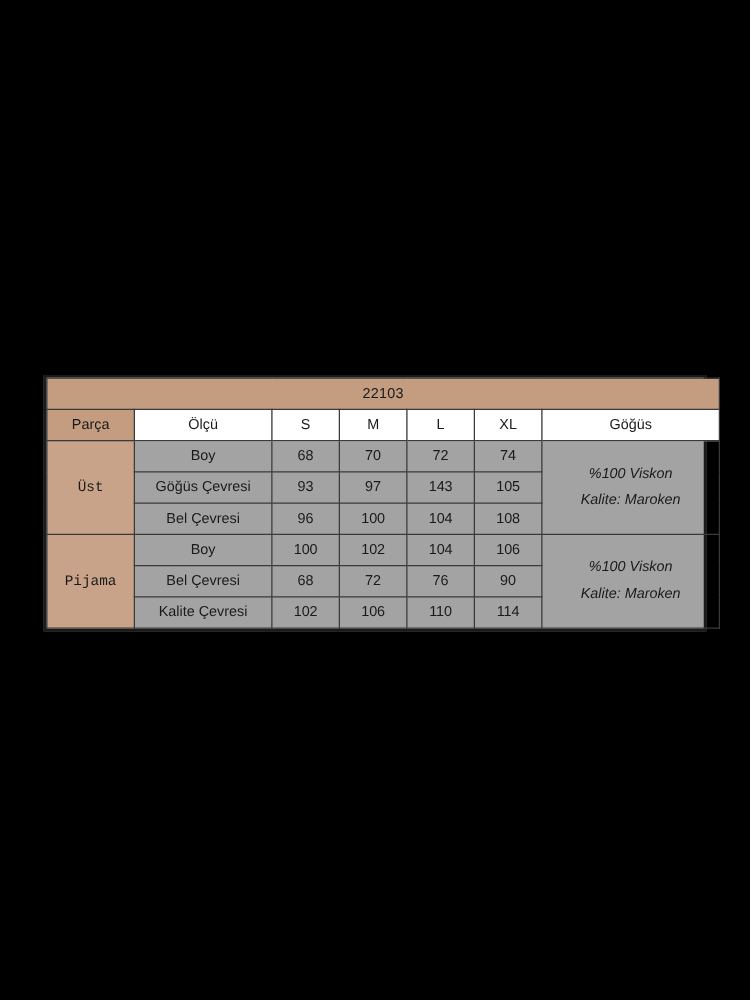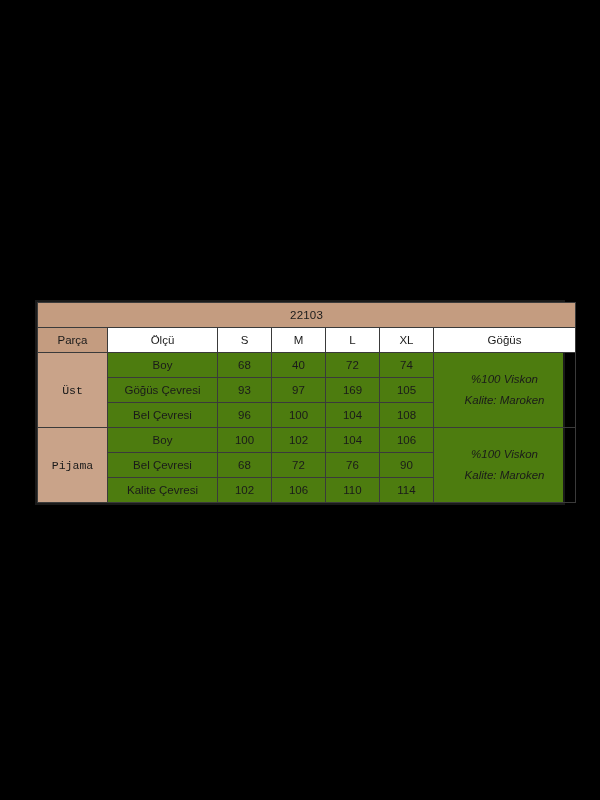--- a/index.html
+++ b/index.html
@@ -19,21 +19,21 @@
     width: 600px;
     height: 800px;
   }
 
   .size-chart {
     position: absolute;
     left: 35px;
     top: 300px;
     width: 530px;
     border: 2px solid #1a1a1a;
-    background: #4d7c0f;
+    background: #a3a3a3;
     box-sizing: border-box;
   }
 
   table.chart {
     width: 100%;
     border-collapse: collapse;
     table-layout: fixed;
   }
 
   table.chart td,
@@ -129,33 +129,33 @@
           <td class="hdr">M</td>
           <td class="hdr">L</td>
           <td class="hdr">XL</td>
           <td class="hdr">Göğüs</td>
         </tr>
 
         <tr>
           <td class="group-label" rowspan="3">Üst</td>
           <td class="meas">Boy</td>
           <td>68</td>
-          <td>40</td>
+          <td>70</td>
           <td>72</td>
           <td>74</td>
           <td class="fabric" rowspan="3">
             <span class="line">%100 Viskon</span>
             <span class="line">Kalite: Maroken</span>
           </td>
         </tr>
         <tr>
           <td class="meas">Göğüs Çevresi</td>
           <td>93</td>
           <td>97</td>
-          <td>169</td>
+          <td>143</td>
           <td>105</td>
         </tr>
         <tr>
           <td class="meas">Bel Çevresi</td>
           <td>96</td>
           <td>100</td>
           <td>104</td>
           <td>108</td>
         </tr>
 

